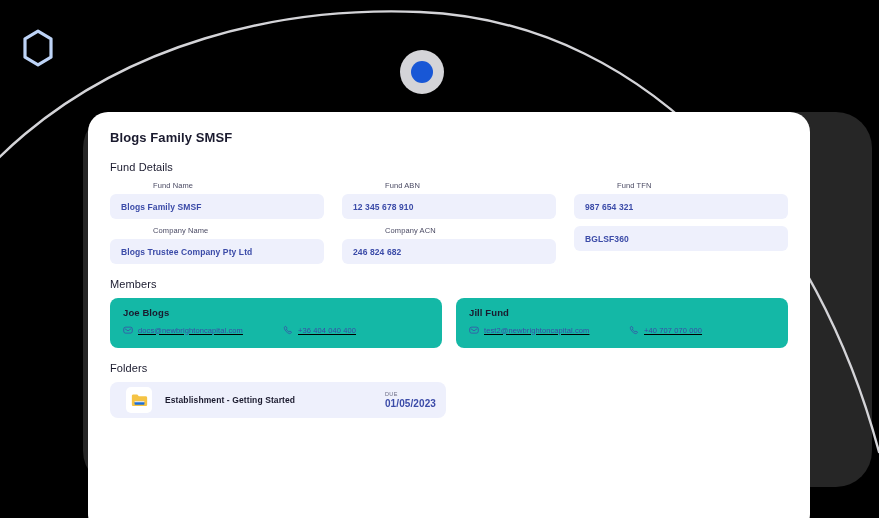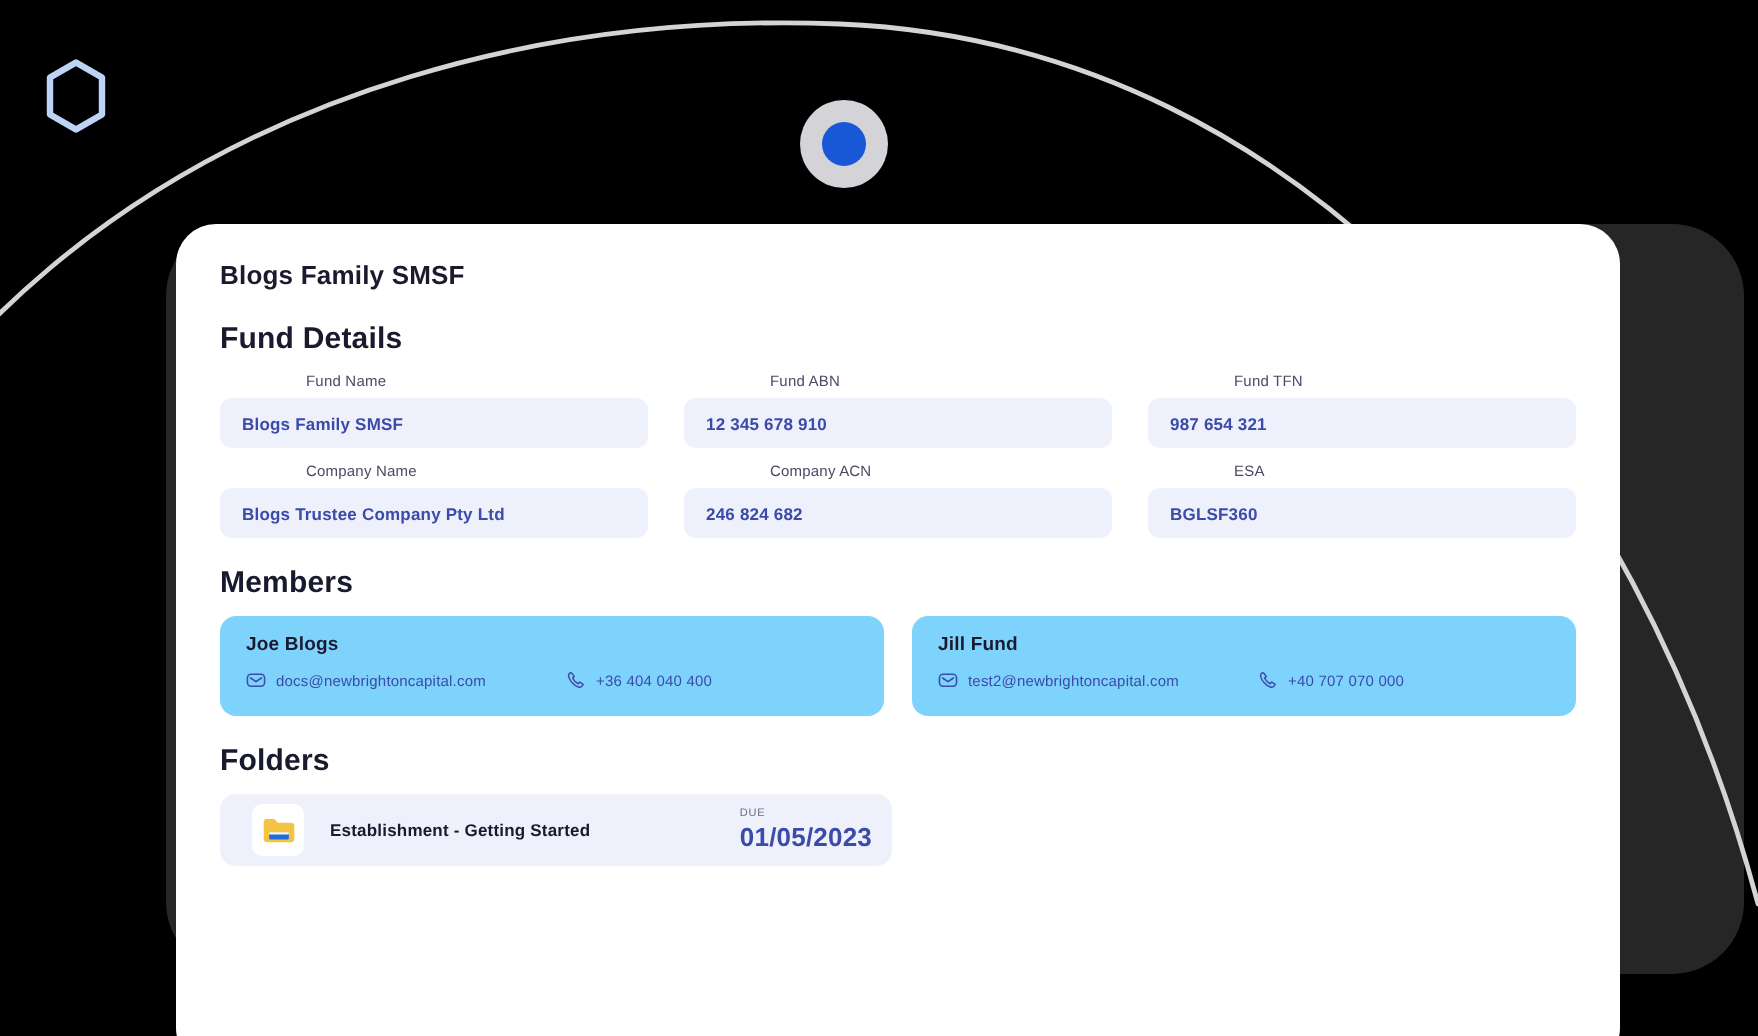--- a/index.html
+++ b/index.html
@@ -107,22 +107,22 @@
 
   .card-title {
     font-size: 13px;
     font-weight: bold;
     color: #1a1a2e;
     letter-spacing: 0.1px;
     margin: 0 0 16px 0;
   }
 
   .section-heading {
-    font-size: 15px;
-    font-weight: bold;
+    font-size: 11px;
+    font-weight: normal;
     color: #1a1a2e;
     margin: 0 0 8px 0;
     letter-spacing: 0.1px;
   }
 
   
   .fields-grid {
     display: grid;
     grid-template-columns: 1fr 1fr 1fr;
     column-gap: 18px;
@@ -153,35 +153,36 @@
   }
 
   
   .members-grid {
     display: grid;
     grid-template-columns: 1fr 1fr;
     column-gap: 14px;
     margin-bottom: 14px;
   }
   .member-card {
-    background: #7dd3fc;
+    background: #14b8a6;
     border-radius: 8px;
     padding: 9px 13px 10px 13px;
     box-sizing: border-box;
     height: 50px;
   }
   .member-name {
     font-size: 9.5px;
     font-weight: bold;
     color: #1a1a2e;
     margin-bottom: 7px;
     letter-spacing: 0.1px;
   }
   .member-contacts {
     display: flex;
+    text-decoration: underline;
   }
   .contact {
     display: flex;
     align-items: center;
     gap: 5px;
   }
   .contact.email { width: 160px; }
   .contact-text {
     font-size: 7.5px;
     color: #3b4ba8;
@@ -223,21 +224,21 @@
     text-align: left;
     flex: 0 0 auto;
   }
   .due-label {
     font-size: 5.5px;
     color: #6b6b85;
     letter-spacing: 0.4px;
     margin-bottom: 1px;
   }
   .due-date {
-    font-size: 13px;
+    font-size: 10px;
     color: #3b4ba8;
     font-weight: bold;
     letter-spacing: 0.1px;
   }
 </style>
 </head>
 <body>
 
 <div id="stage">
 
@@ -295,21 +296,20 @@
       </div>
 
       <div>
         <div class="field-label">Company ACN</div>
         <div class="field-box">
           <span class="field-value">246 824 682</span>
         </div>
       </div>
 
       <div>
-        <div class="field-label">ESA</div>
         <div class="field-box">
           <span class="field-value">BGLSF360</span>
         </div>
       </div>
 
     </div>
 
     <div class="section-heading">Members</div>
 
     <div class="members-grid">

